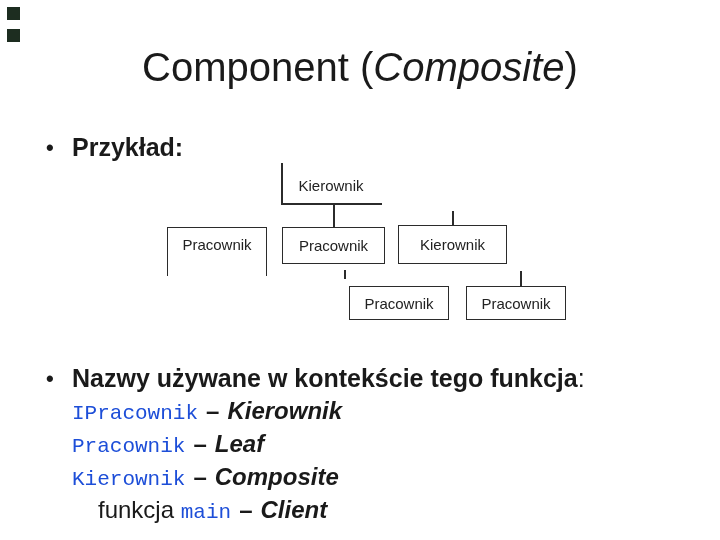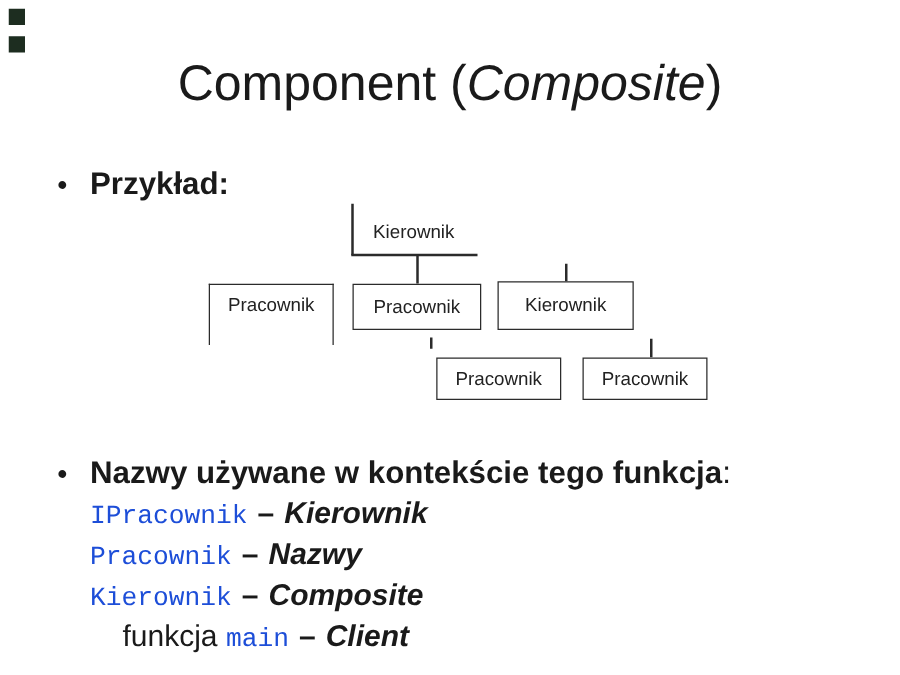--- a/index.html
+++ b/index.html
@@ -105,20 +105,20 @@
 
 <div class="abs bullet-dot" id="bullet2-dot">•</div>
 <div class="abs heading" id="names-heading">
   <span>Nazwy używane w kontekście tego funkcja</span><span class="colon">:</span>
 </div>
 
 <div class="abs map-row" id="map-0">
   <span class="prefix"></span><span class="code">IPracownik</span><span class="dash">–</span><span class="term">Kierownik</span>
 </div>
 <div class="abs map-row" id="map-1">
-  <span class="prefix"></span><span class="code">Pracownik</span><span class="dash">–</span><span class="term">Nazwy</span>
+  <span class="prefix"></span><span class="code">Pracownik</span><span class="dash">–</span><span class="term">Leaf</span>
 </div>
 <div class="abs map-row" id="map-2">
   <span class="prefix"></span><span class="code">Kierownik</span><span class="dash">–</span><span class="term">Composite</span>
 </div>
 <div class="abs map-row" id="map-3">
   <span class="prefix">funkcja </span><span class="code">main</span><span class="dash">–</span><span class="term">Client</span>
 </div>
 
 </body></html>

